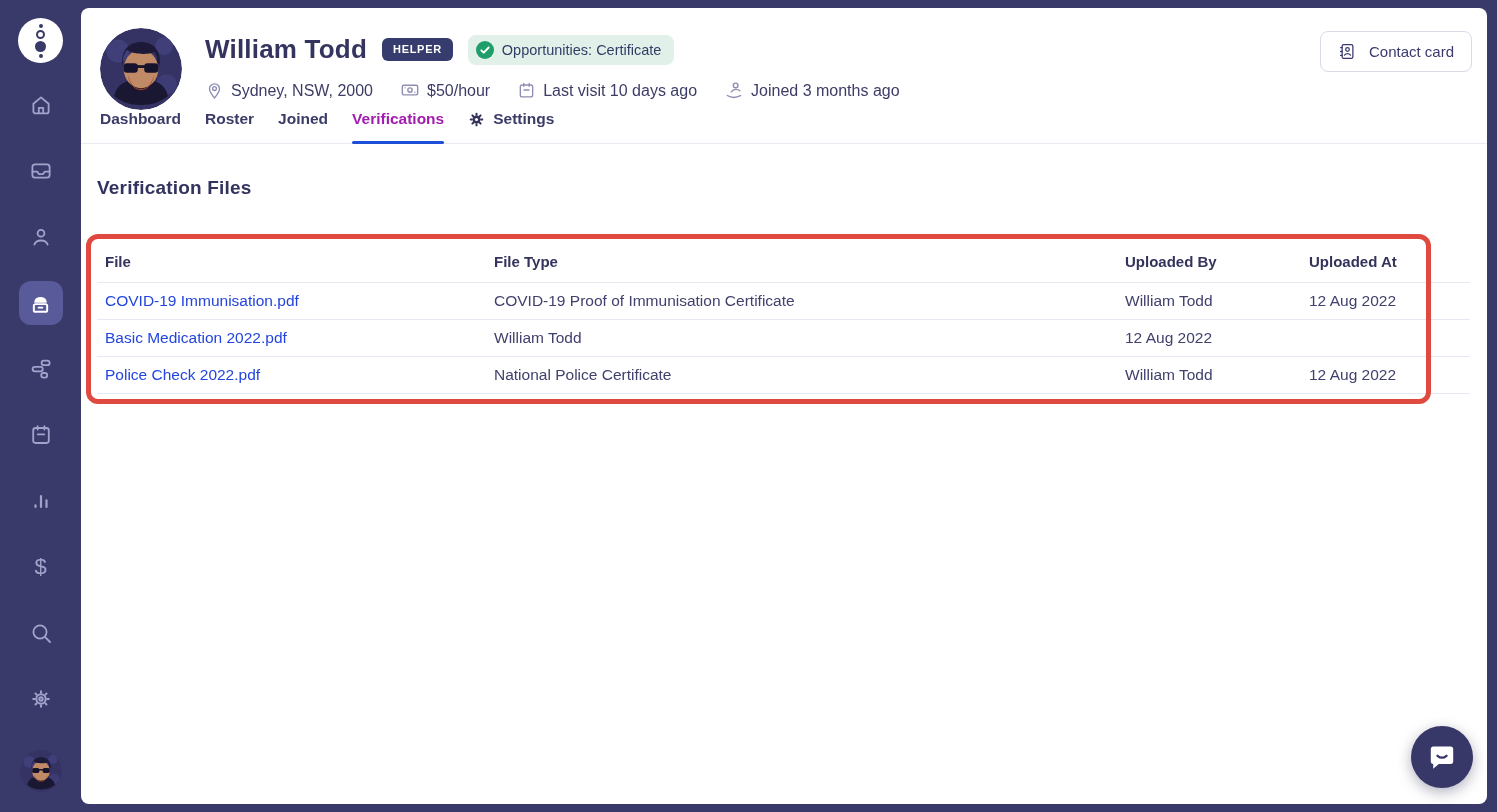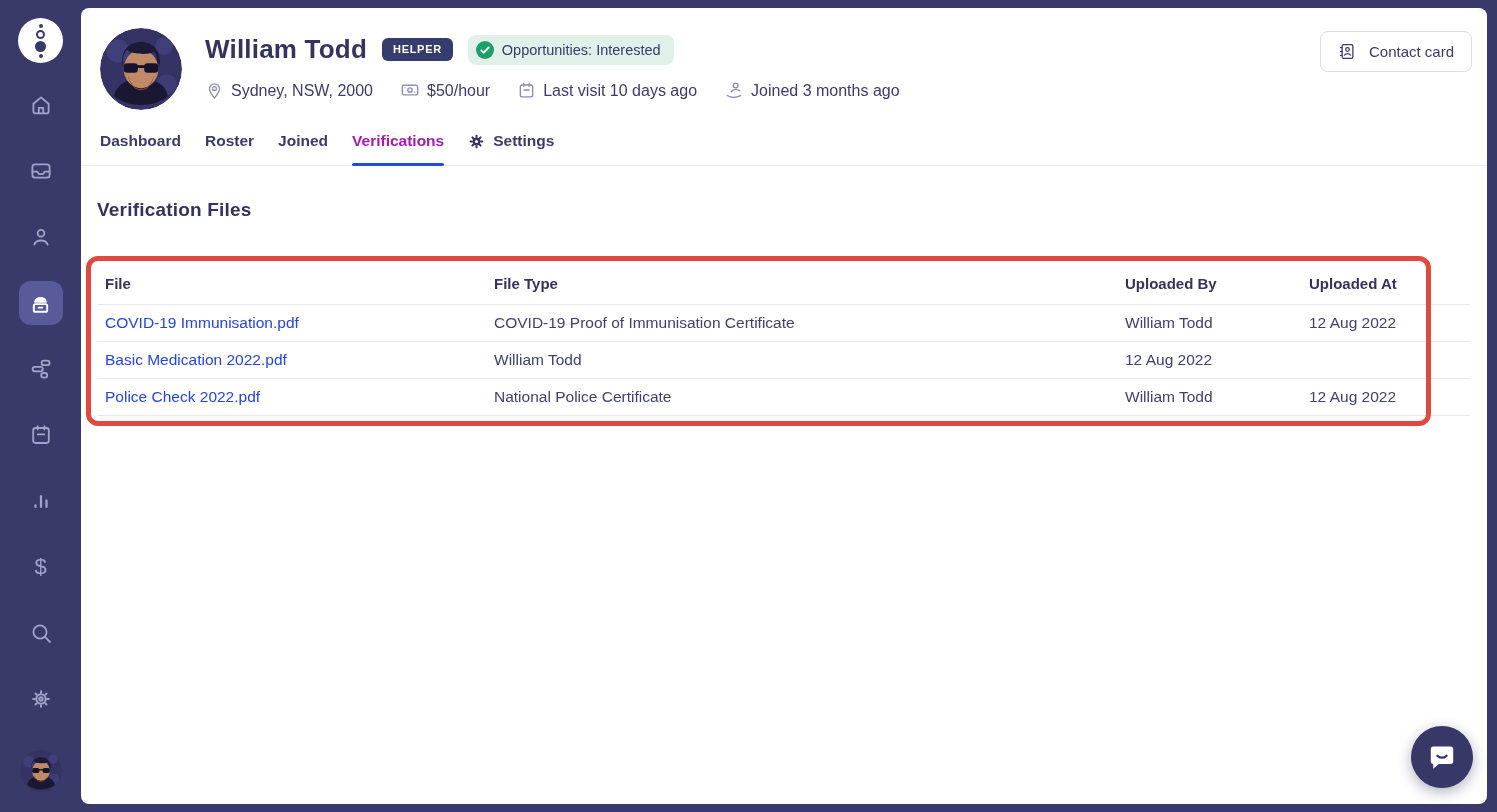--- a/index.html
+++ b/index.html
@@ -61,21 +61,21 @@
   .meta-icon { stroke:#8d8eb2; fill:none; stroke-width:1.7; stroke-linecap:round; stroke-linejoin:round; flex:none; }
   .contact-btn {
     margin-left:auto; height:41px; padding:0 17px; background:#fff;
     border:1px solid #d9dbe8; border-radius:8px; color:#3a3a6e;
     font-size:15px; font-weight:500; font-family:inherit;
     display:flex; align-items:center; gap:12px; cursor:pointer; flex:none; margin-top:3px;
   }
   .contact-icon { stroke:#3a3a6e; fill:none; stroke-width:1.6; stroke-linecap:round; stroke-linejoin:round; }
 
   
-  .tabs { display:flex; gap:24px; padding:0 19px; margin-top:22px; border-bottom:1px solid #e9eaf2; }
+  .tabs { display:flex; gap:24px; padding:0 19px; border-bottom:1px solid #e9eaf2; }
   .tab {
     font-size:15.5px; font-weight:600; color:#3b3b68; padding:0 0 15px;
     background:none; border:none; cursor:pointer; position:relative;
     display:flex; align-items:center; gap:8px; font-family:inherit;
   }
   .tab.active { color:#a21caf; }
   .tab.active::after {
     content:""; position:absolute; left:0; right:0; bottom:-1px; height:3px;
     background:#1d4fd8; border-radius:2px;
   }
@@ -226,21 +226,21 @@
     </div>
     <div class="profile-info">
       <div class="name-row">
         <h1 class="profile-name">William Todd</h1>
         <span class="badge-helper">HELPER</span>
         <span class="badge-opp">
           <svg width="18" height="18" viewBox="0 0 18 18">
               <circle cx="9" cy="9" r="9" fill="#1f9e6a"></circle>
               <path d="M5.3 9.3l2.4 2.4 5-5.2" stroke="#fff" stroke-width="1.9" fill="none" stroke-linecap="round" stroke-linejoin="round"></path>
             </svg>
-          <span>Opportunities: Interested</span>
+          <span>Opportunities: Certificate</span>
         </span>
       </div>
       <div class="meta-row">
         <span class="meta-item">
           <svg class="meta-icon" width="19" height="19" viewBox="0 0 24 24">
               <path d="M12 21.5c-4.2-5-6.3-8.6-6.3-11.6a6.3 6.3 0 1 1 12.6 0c0 3-2.1 6.6-6.3 11.6z"></path>
               <circle cx="12" cy="9.6" r="2.4"></circle>
             </svg>
           <span>Sydney, NSW, 2000</span>
         </span>

